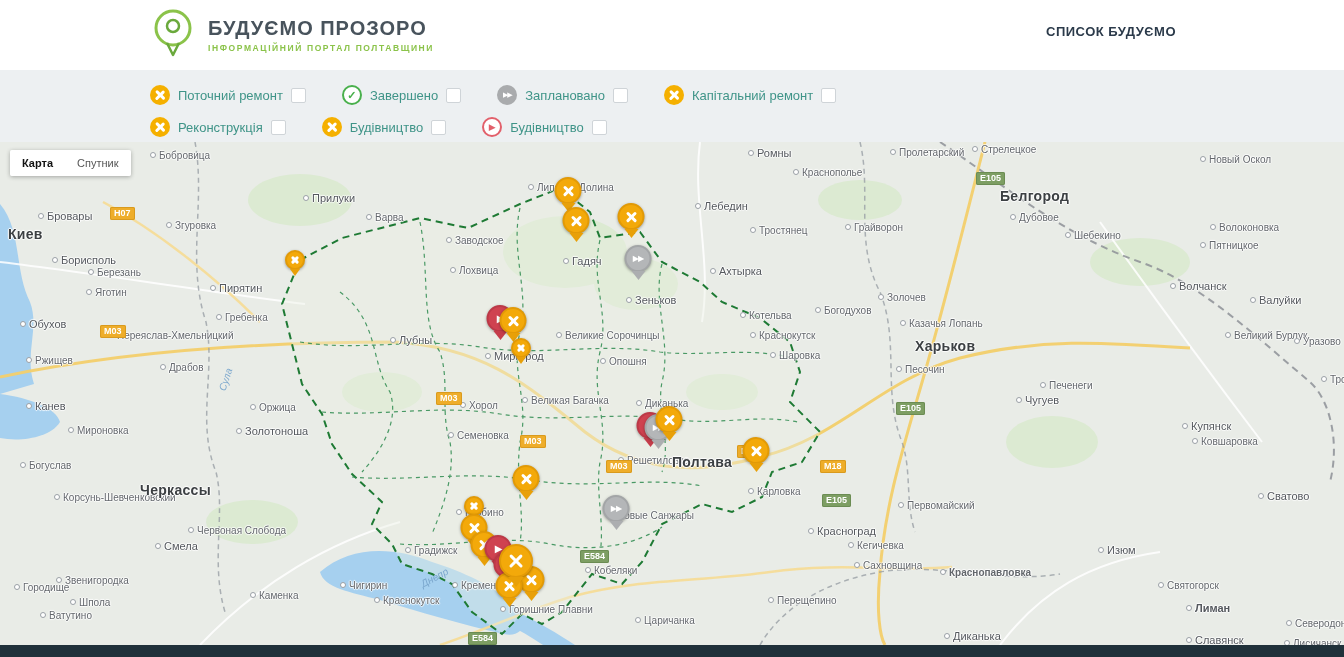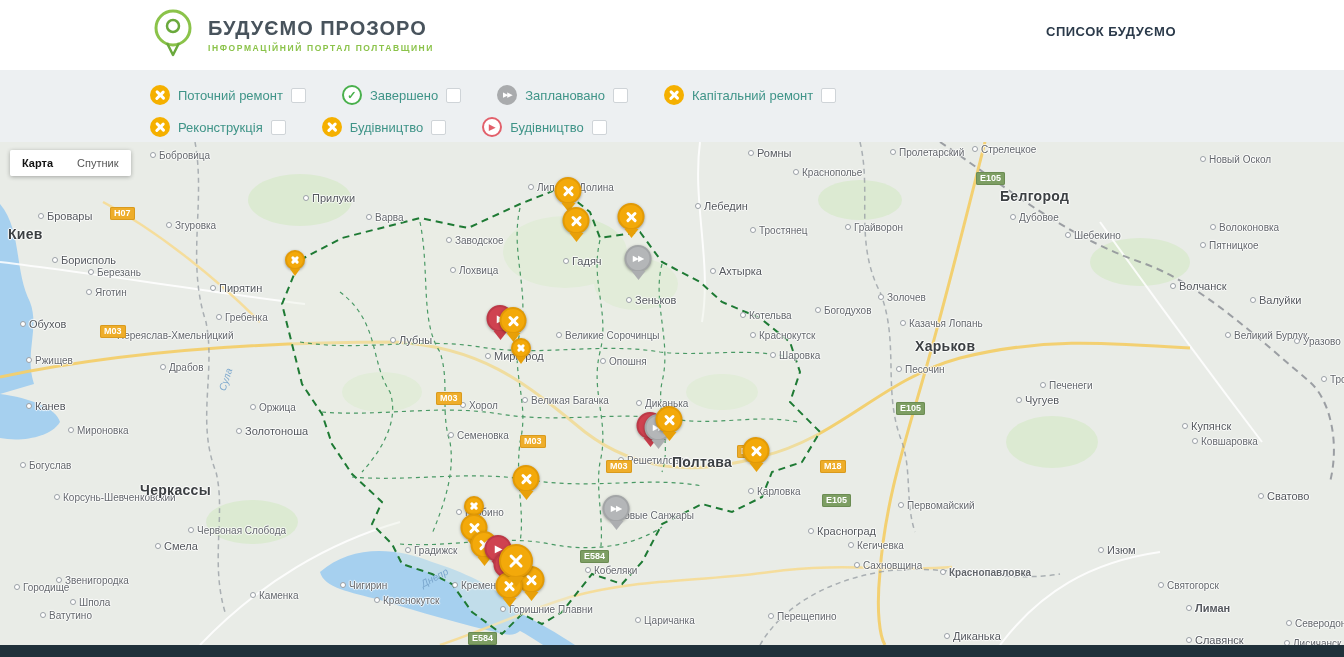--- a/index.html
+++ b/index.html
@@ -301,21 +301,21 @@
         <div class="city s1" style="left: 585px; top: 423px;">Кобеляки</div>
         <div class="city s1" style="left: 635px; top: 473px;">Царичанка</div>
         <div class="city s1" style="left: 56px; top: 433px;">Звенигородка</div>
         <div class="city s1" style="left: 250px; top: 448px;">Каменка</div>
         <div class="city s1" style="left: 374px; top: 453px;">Краснокутск</div>
         <div class="city s1" style="left: 452px; top: 438px;">Кременчуг</div>
         <div class="city s1" style="left: 500px; top: 462px;">Горишние Плавни</div>
         <div class="city s1" style="left: 14px; top: 440px;">Городище</div>
         <div class="city s1" style="left: 70px; top: 455px;">Шпола</div>
         <div class="city s1" style="left: 40px; top: 468px;">Ватутино</div>
-        <div class="city s1" style="left: 768px; top: 453px; margin-top: 16px;">Перещепино</div>
+        <div class="city s1" style="left: 768px; top: 453px;">Перещепино</div>
         <div class="city s2" style="left: 944px; top: 488px;">Диканька</div>
         <div class="city s1" style="left: 1158px; top: 438px;">Святогорск</div>
         <div class="city s2" style="left: 1186px; top: 460px; font-weight: bold;">Лиман</div>
         <div class="city s2" style="left: 1186px; top: 492px;">Славянск</div>
         <div class="city s1" style="left: 1286px; top: 476px;">Северодонецк</div>
         <div class="city s1" style="left: 1284px; top: 496px;">Лисичанск</div>
       </div>
     <div id="roads">
         <div class="rb m" style="left: 110px; top: 65px;">H07</div>
         <div class="rb m" style="left: 100px; top: 183px;">M03</div>

